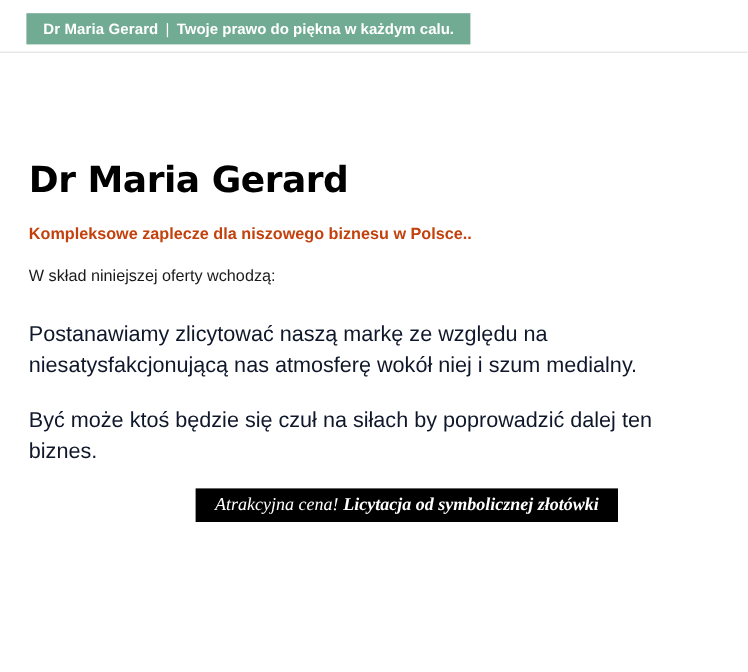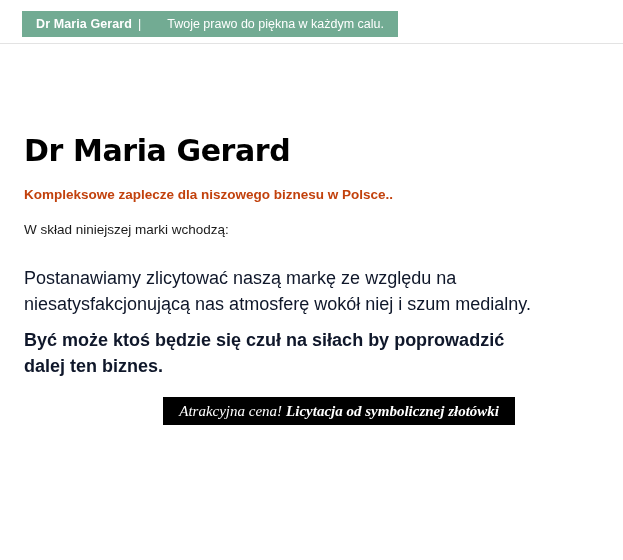--- a/index.html
+++ b/index.html
@@ -43,22 +43,21 @@
   }
   .banner-strong {
     font-weight: bold;
     letter-spacing: 0.1px;
   }
   .banner-sep {
     margin: 0 6px;
     font-weight: normal;
   }
   .banner-tag {
-    font-weight: normal;
-    margin-left: 20px;
+    font-weight: bold;
   }
 
   
   .content {
     padding: 0 24px;
   }
   .title {
     margin: 0;
     padding-top: 90px;
     font-family: "DejaVu Sans", sans-serif;
@@ -90,22 +89,21 @@
     line-height: 1.55;
   }
   .para {
     margin: 28px 0 0 0;
     font-size: 18px;
     color: #0f172a;
     line-height: 1.45;
     max-width: 520px;
   }
   .para.second {
-    margin-top: 10px;
-    font-weight: bold;
+    margin-top: 20px;
   }
   .cta-wrap {
     margin-top: 18px;
     display: flex;
     justify-content: flex-end;
     padding-right: 84px;
   }
   .cta {
     background: #000000;
     color: #ffffff;
@@ -141,21 +139,21 @@
       <span class="banner-tag">Twoje prawo do piękna w każdym calu.</span>
     </div>
   </div>
 
   <div class="content">
 
     <h1 class="title">Dr Maria Gerard</h1>
 
     <p class="subtitle">Kompleksowe zaplecze dla niszowego biznesu w Polsce..</p>
 
-    <p class="lead">W skład niniejszej marki wchodzą:</p>
+    <p class="lead">W skład niniejszej oferty wchodzą:</p>
 
 
     <p class="para">Postanawiamy zlicytować naszą markę ze względu na niesatysfakcjonującą nas atmosferę wokół niej i szum medialny.</p>
 
     <p class="para second">Być może ktoś będzie się czuł na siłach by poprowadzić dalej ten biznes.</p>
 
     <div class="cta-wrap">
       <div class="cta">
         <span class="cta-a">Atrakcyjna cena!</span>
         <span class="cta-b">Licytacja od symbolicznej złotówki</span>

